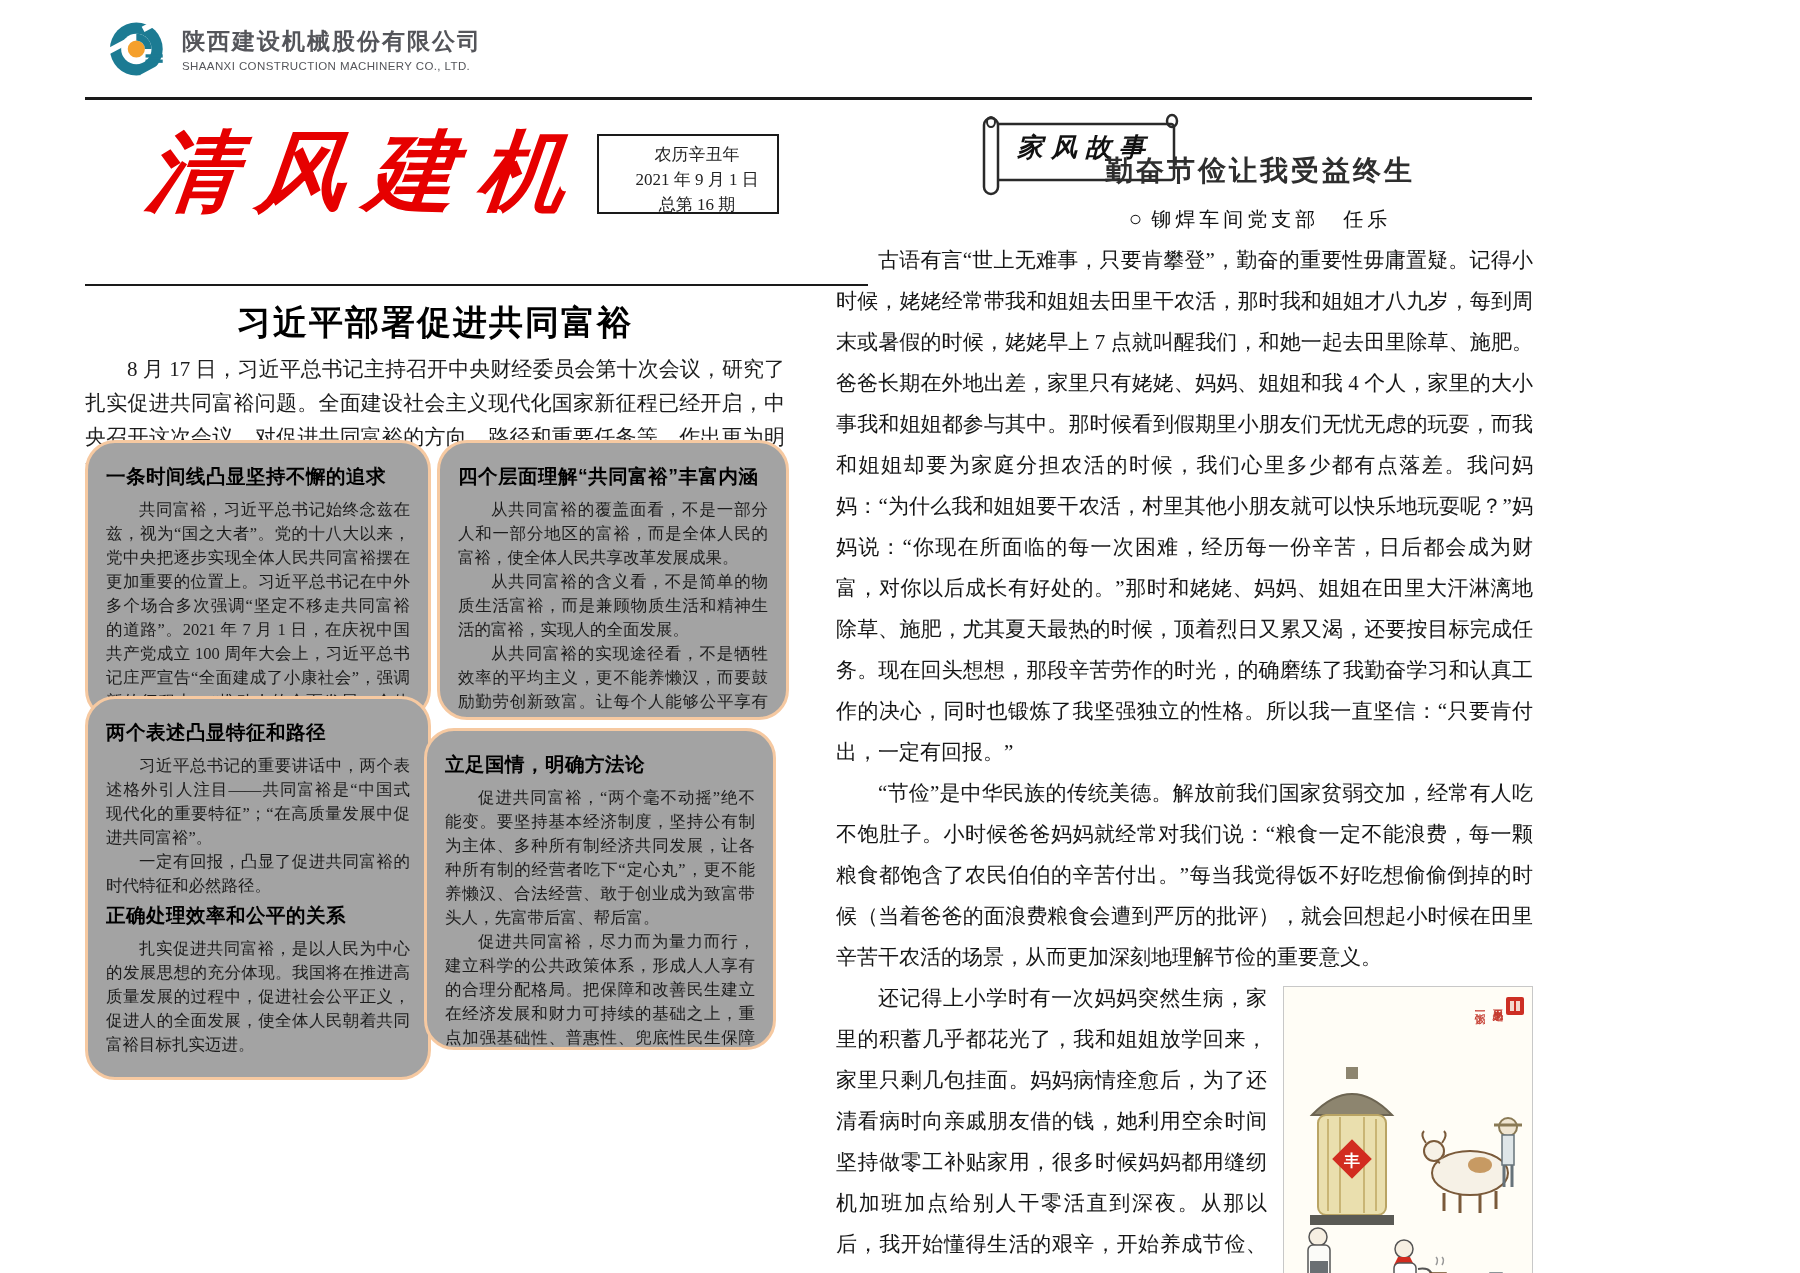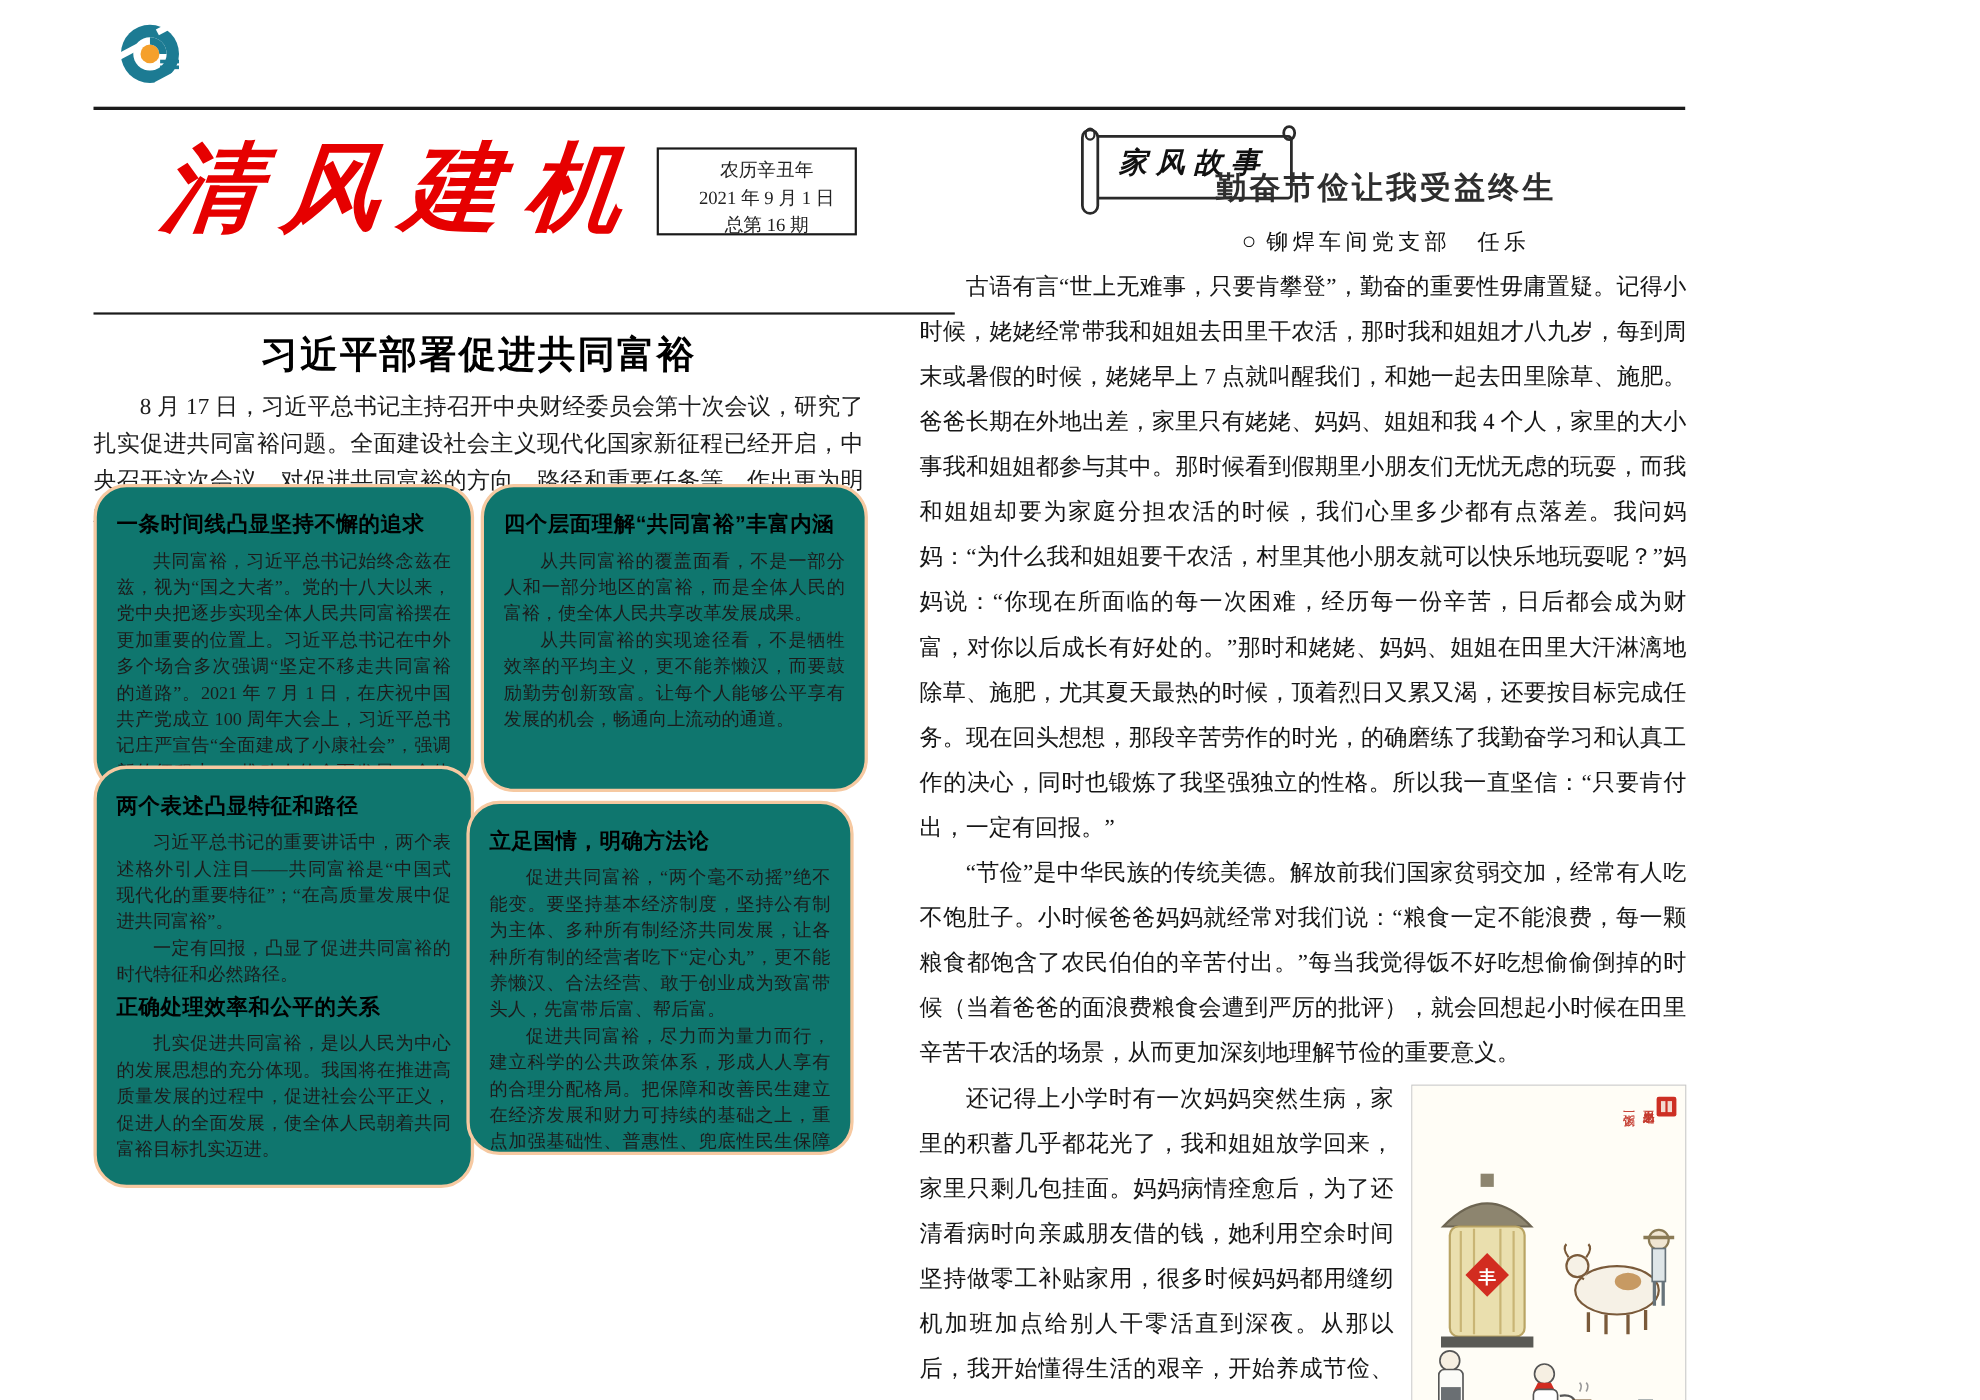--- a/index.html
+++ b/index.html
@@ -24,21 +24,21 @@
   .issue-box div{font-size:17px;line-height:25px;color:#222;padding-left:18px;}
   .masthead-rule{position:absolute;left:85px;top:284px;width:783px;height:2px;background:#1a1a1a;}
 
   
   .left-title{position:absolute;left:85px;top:300px;width:700px;text-align:center;
               font-size:34px;font-weight:bold;color:#000;letter-spacing:2px;}
   .left-intro{position:absolute;left:85px;top:352px;width:700px;font-size:21px;line-height:34px;
               text-align:justify;text-indent:2em;color:#1c1c1c;}
 
   .round-box{position:absolute;border:3px solid #f6c9a1;border-radius:30px;
-             padding:16px 18px;box-sizing:border-box;overflow:hidden;background:#0f766e;}
+             padding:16px 18px;box-sizing:border-box;overflow:hidden;background:#a3a3a3;}
   #box0{left:85px; top:440px;width:346px;height:280px;}
   #box1{left:437px;top:440px;width:352px;height:280px;}
   #box2{left:85px; top:696px;width:346px;height:384px;}
   #box3{left:424px;top:728px;width:352px;height:322px;}
   .box-heading{font-family:"Liberation Sans","DejaVu Sans",sans-serif;font-weight:bold;
                font-size:19.5px;color:#000;margin:4px 0 8px 0;letter-spacing:0.5px;}
   .box-para{font-size:16.5px;line-height:24px;margin:0;text-indent:2em;text-align:justify;color:#1c1c1c;}
 
   
   .banner{position:absolute;left:978px;top:108px;width:215px;height:95px;}
@@ -68,40 +68,45 @@
     <circle cx="52" cy="50" r="40" fill="#1c7b93"></circle>
     <circle cx="52" cy="50" r="23" fill="#ffffff"></circle>
     <rect x="6" y="42" width="34" height="9" fill="#ffffff" transform="rotate(-28 23 46)"></rect>
     <rect x="60" y="8" width="34" height="9" fill="#ffffff" transform="rotate(-28 77 12)"></rect>
     <rect x="58" y="80" width="36" height="9" fill="#ffffff" transform="rotate(-28 76 84)"></rect>
     <circle cx="52" cy="50" r="13" fill="#f5a02c"></circle>
     <path d="M52 27 a23 23 0 0 1 23 23 l-10 0 a13 13 0 0 0 -13 -13 z" fill="#1c7b93"></path>
     <rect x="66" y="58" width="26" height="5" fill="#1c7b93"></rect>
     <rect x="66" y="66" width="26" height="5" fill="#1c7b93"></rect>
   </svg>
+  <div class="company-block">
+    <div class="company-cn">陕西建设机械股份有限公司</div>
+    <div class="company-en">SHAANXI CONSTRUCTION MACHINERY CO., LTD.</div>
+  </div>
   <div class="header-rule"></div>
 
   <div class="masthead">清风建机</div>
   <div class="issue-box">
     <div>农历辛丑年</div>
     <div>2021 年 9 月 1 日</div>
     <div>总第 16 期</div>
   </div>
   <div class="masthead-rule"></div>
 
   <div class="left-title">习近平部署促进共同富裕</div>
   <div class="left-intro">8 月 17 日，习近平总书记主持召开中央财经委员会第十次会议，研究了扎实促进共同富裕问题。全面建设社会主义现代化国家新征程已经开启，中央召开这次会议，对促进共同富裕的方向、路径和重要任务等，作出更为明确的阐释和部署。</div>
 
   <div class="round-box" id="box0">
       <div class="box-heading">一条时间线凸显坚持不懈的追求</div>
       <p class="box-para">共同富裕，习近平总书记始终念兹在兹，视为“国之大者”。党的十八大以来，党中央把逐步实现全体人民共同富裕摆在更加重要的位置上。习近平总书记在中外多个场合多次强调“坚定不移走共同富裕的道路”。2021 年 7 月 1 日，在庆祝中国共产党成立 100 周年大会上，习近平总书记庄严宣告“全面建成了小康社会”，强调新的征程上，“推动人的全面发展、全体人民共同富裕取得更为明显的实质性进展！”这条时间线凸显坚持不懈的追求。实现共同富裕，正成为我们这一代人“看得到、摸得着”的目标，激励我们更加积极有为地为之奋斗。</p>
     </div>
   <div class="round-box" id="box1">
       <div class="box-heading">四个层面理解“共同富裕”丰富内涵</div>
       <p class="box-para">从共同富裕的覆盖面看，不是一部分人和一部分地区的富裕，而是全体人民的富裕，使全体人民共享改革发展成果。</p>
+      <p class="box-para">从共同富裕的含义看，不是简单的物质生活富裕，而是兼顾物质生活和精神生活的富裕，实现人的全面发展。</p>
       <p class="box-para">从共同富裕的实现途径看，不是牺牲效率的平均主义，更不能养懒汉，而要鼓励勤劳创新致富。让每个人能够公平享有发展的机会，畅通向上流动的通道。</p>
     </div>
   <div class="round-box" id="box2">
       <div class="box-heading">两个表述凸显特征和路径</div>
       <p class="box-para">习近平总书记的重要讲话中，两个表述格外引人注目——共同富裕是“中国式现代化的重要特征”；“在高质量发展中促进共同富裕”。</p>
       <p class="box-para">一定有回报，凸显了促进共同富裕的时代特征和必然路径。</p>
       <div class="box-heading">正确处理效率和公平的关系</div>
       <p class="box-para">扎实促进共同富裕，是以人民为中心的发展思想的充分体现。我国将在推进高质量发展的过程中，促进社会公平正义，促进人的全面发展，使全体人民朝着共同富裕目标扎实迈进。</p>
     </div>
   <div class="round-box" id="box3">

